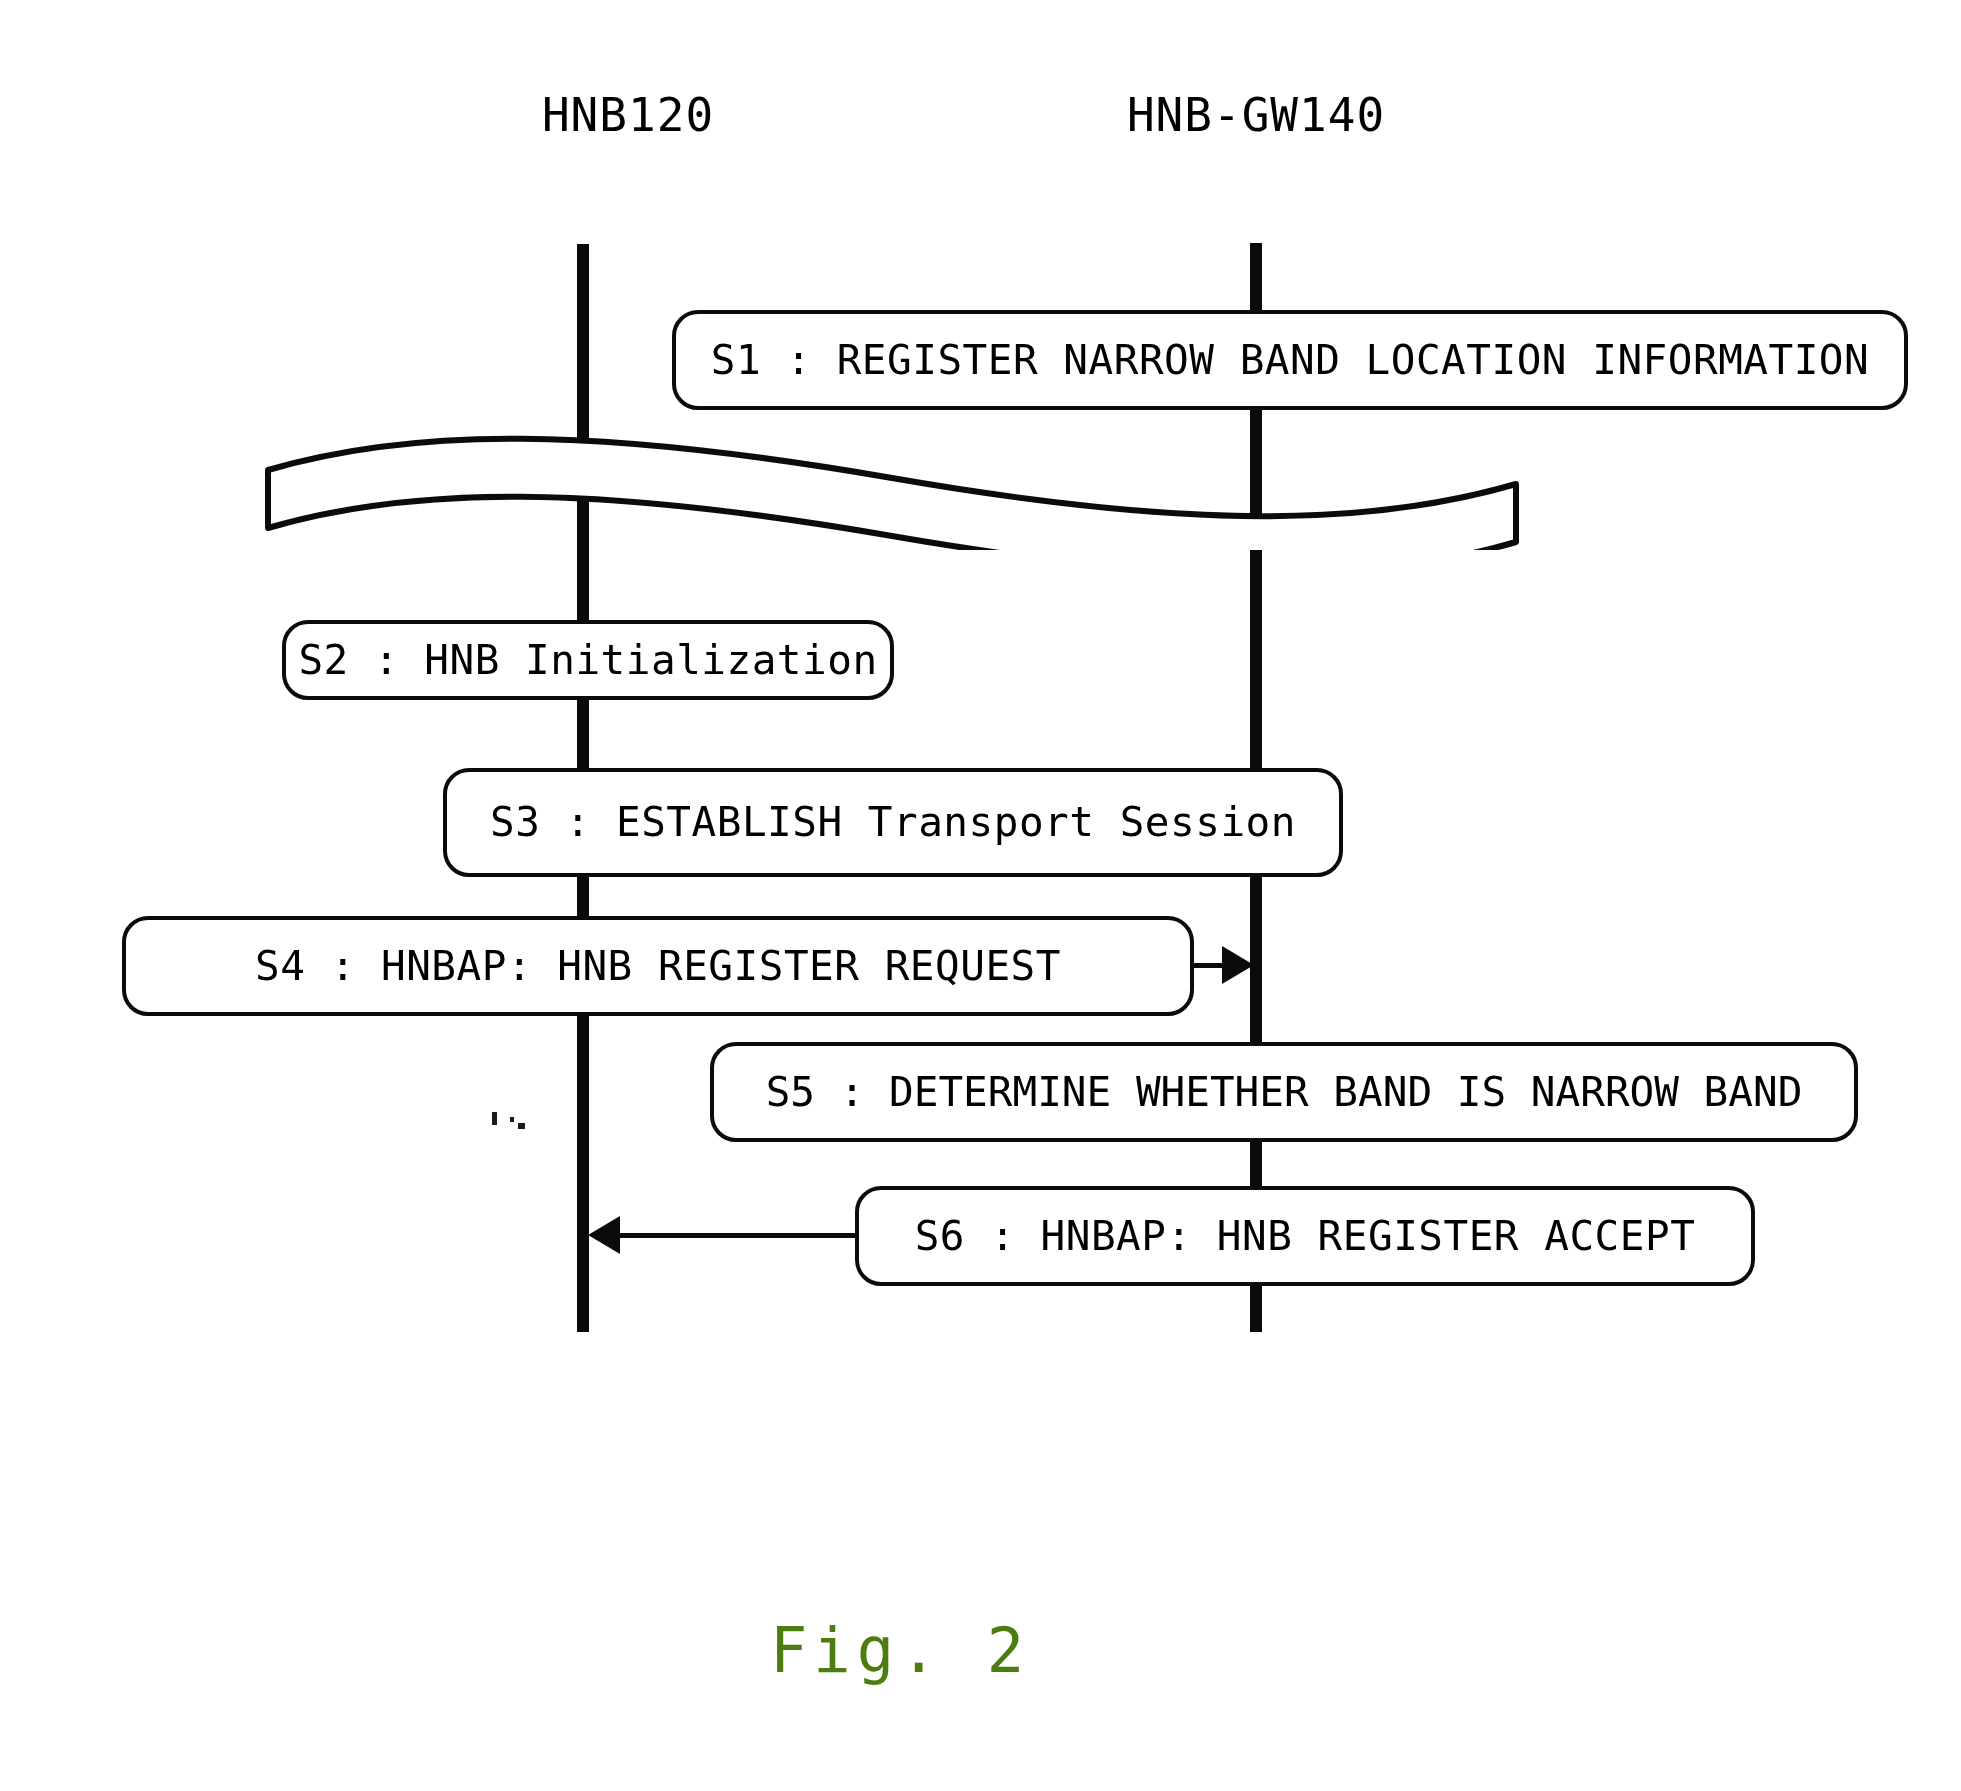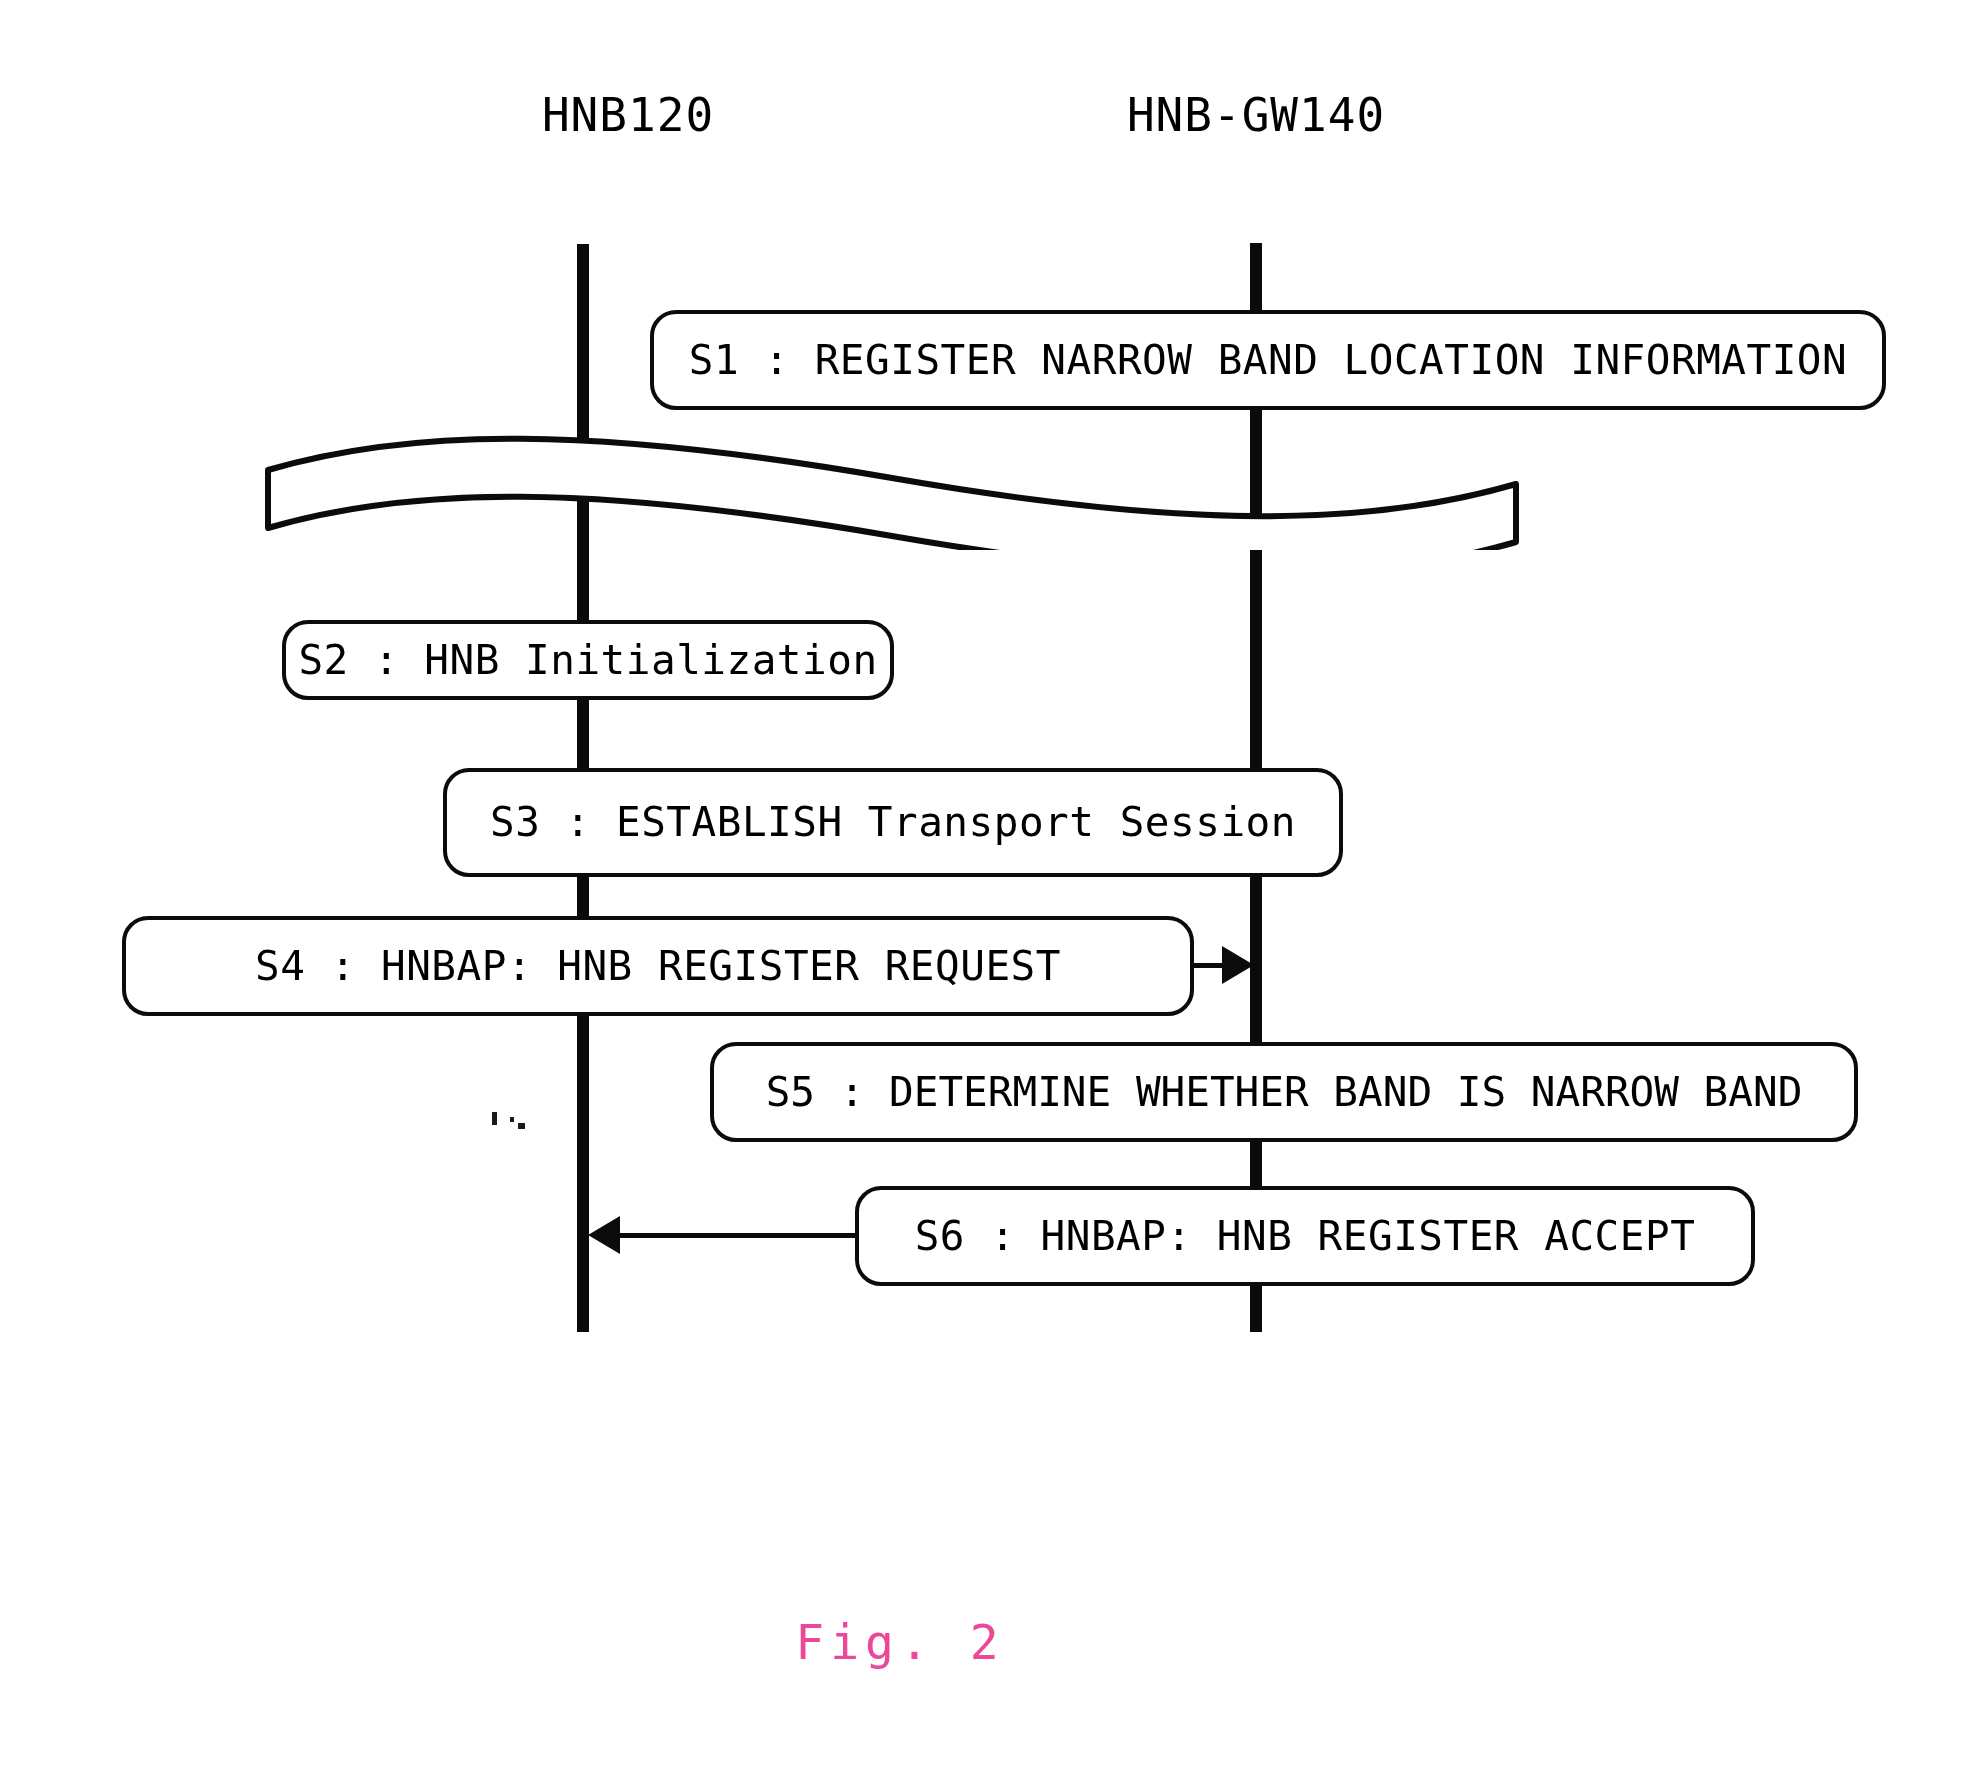--- a/index.html
+++ b/index.html
@@ -87,24 +87,24 @@
   }
 
   #wave-break {
     position: absolute;
     z-index: 6;
   }
 
   .fig-caption {
     position: absolute;
     font-family: "DejaVu Sans Mono", "Liberation Mono", monospace;
-    font-size: 48px;
+    font-size: 62px;
     letter-spacing: 6px;
     white-space: nowrap;
-    color: #ec4899;
+    color: #4d7c0f;
     transform: translateX(-50%);
   }
 
   .speck {
     position: absolute;
     background: #1a1a1a;
     z-index: 7;
   }
 </style>
 </head>
@@ -113,21 +113,21 @@
 <div id="figure-root">
 
   <div class="lane-header" style="left:583px; top:88px;margin-left:45px;">HNB120</div>
 
   <div class="lane-header" style="left:1256px; top:88px;">HNB-GW140</div>
 
   <div class="lifeline" style="left:577px; top:244px; width:12px; height:1088px;"></div>
 
   <div class="lifeline" style="left:1250px; top:243px; width:12px; height:1089px;"></div>
 
-  <div class="msgbox" style="left:650px; top:310px; width:1236px; height:100px;">
+  <div class="msgbox" style="left:672px; top:310px; width:1236px; height:100px;">
     <span class="label">S1 : REGISTER NARROW BAND LOCATION INFORMATION</span>
   </div>
 
   <svg id="wave-break" width="1260" height="130" viewBox="0 0 1260 130" style="left:262px; top:420px;">
     <path d="M 6 50
              C 150 8, 330 6, 630 58
              C 930 110, 1110 106, 1254 64
              L 1254 122
              C 1110 164, 930 168, 630 116
              C 330 64, 150 66, 6 108

